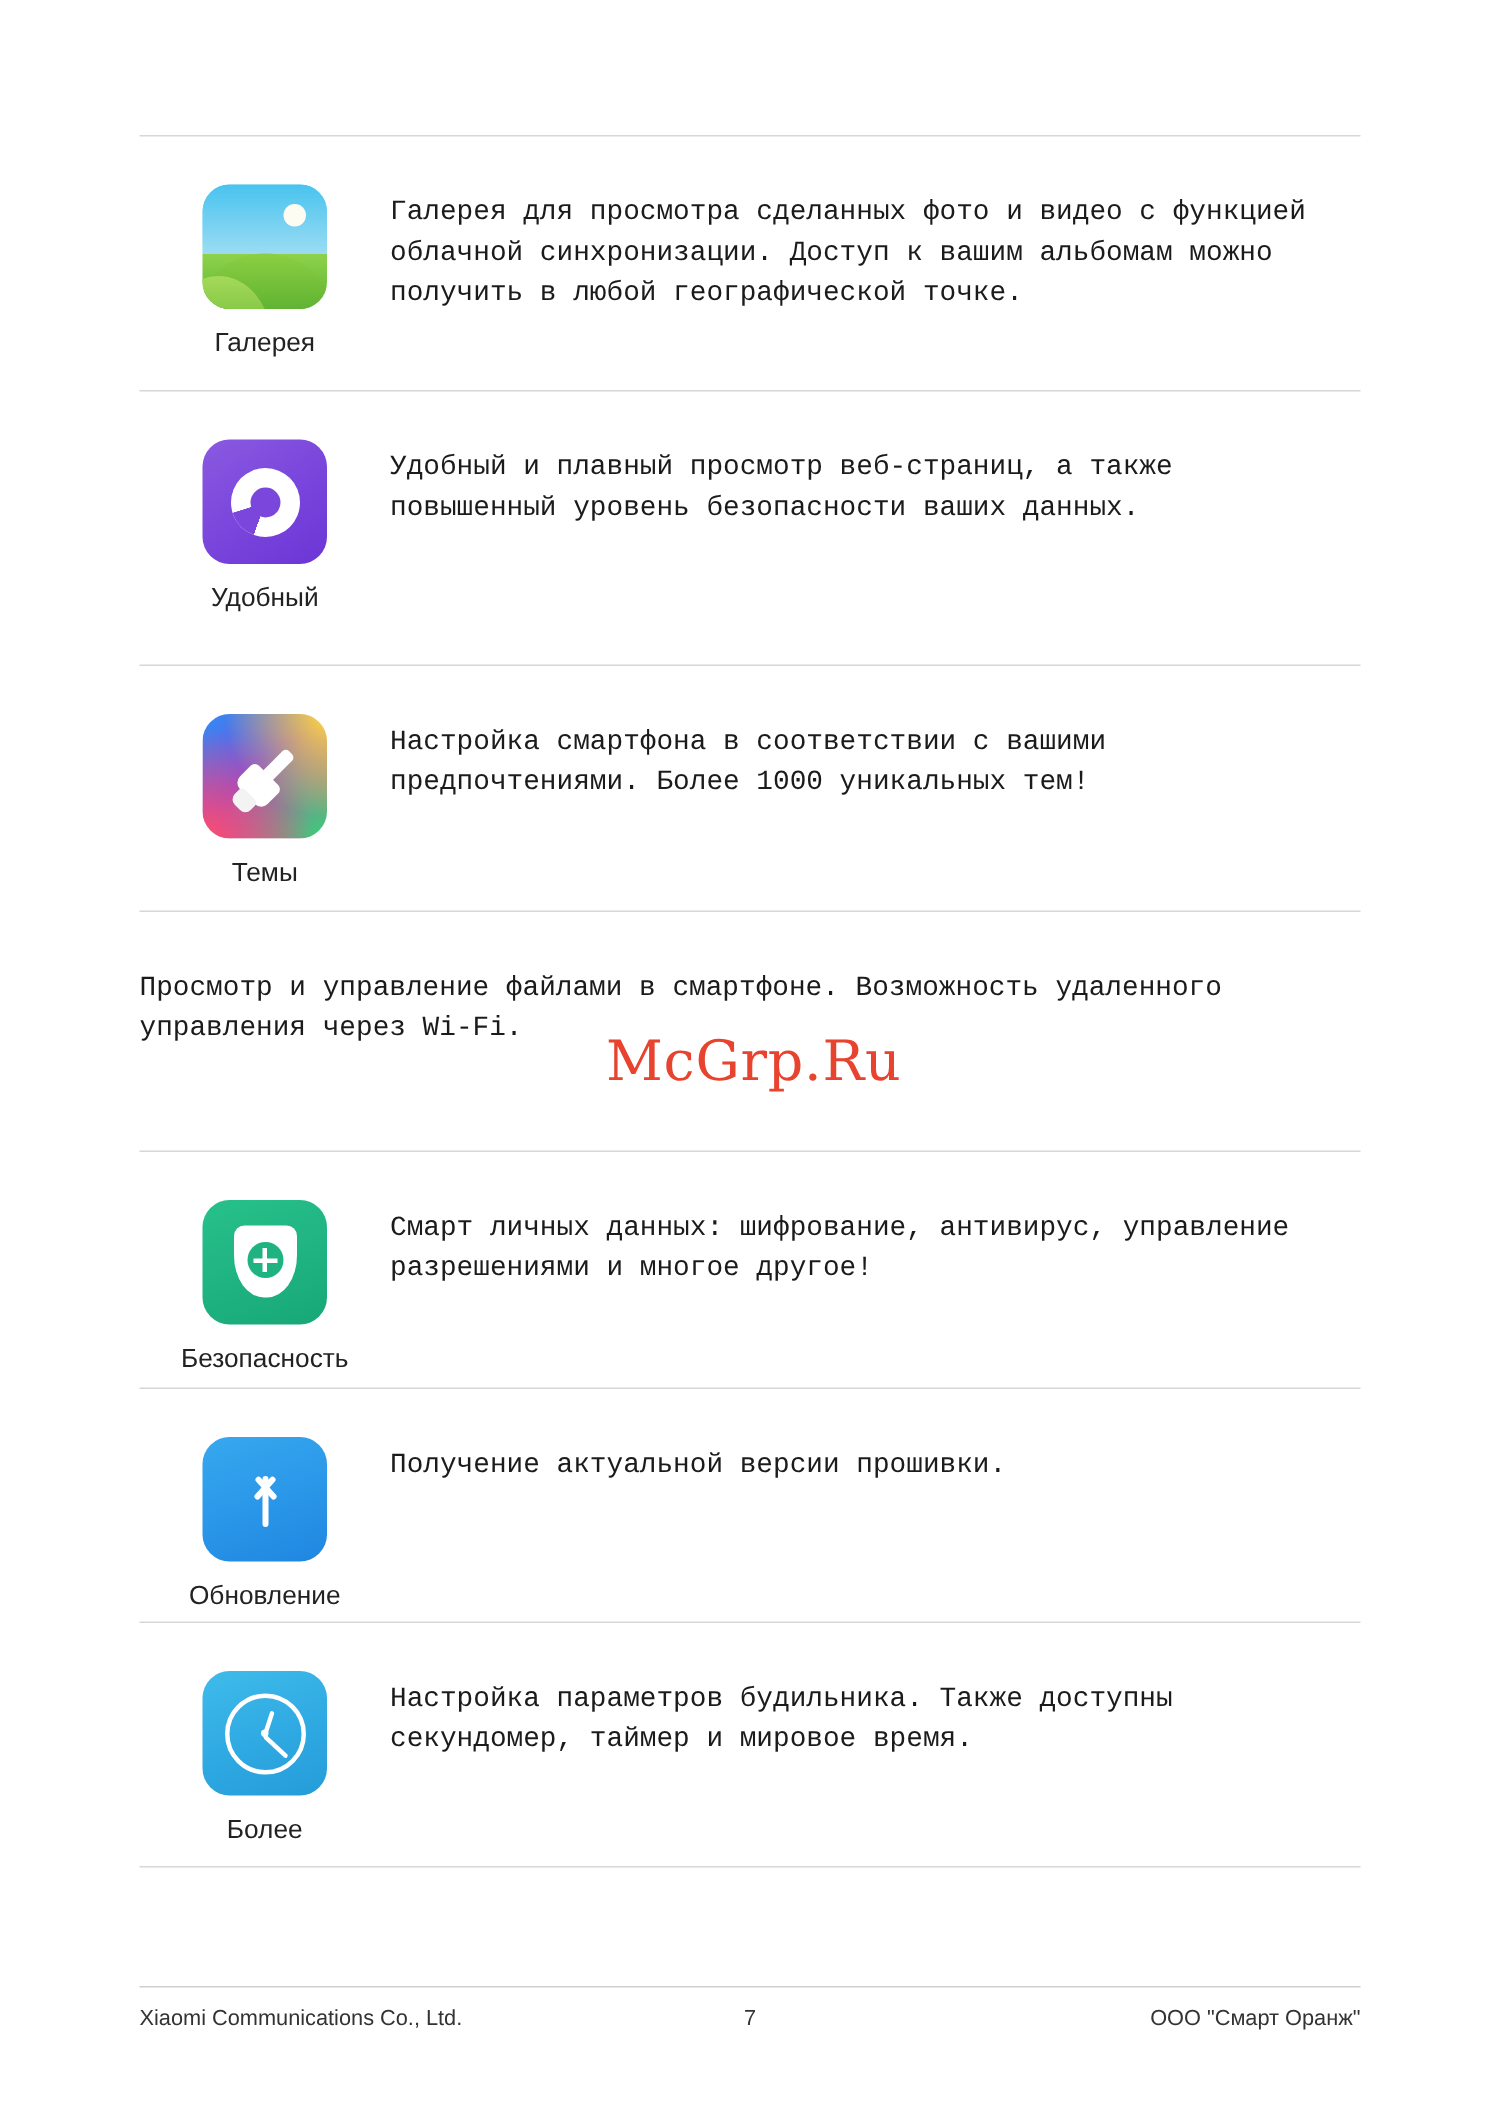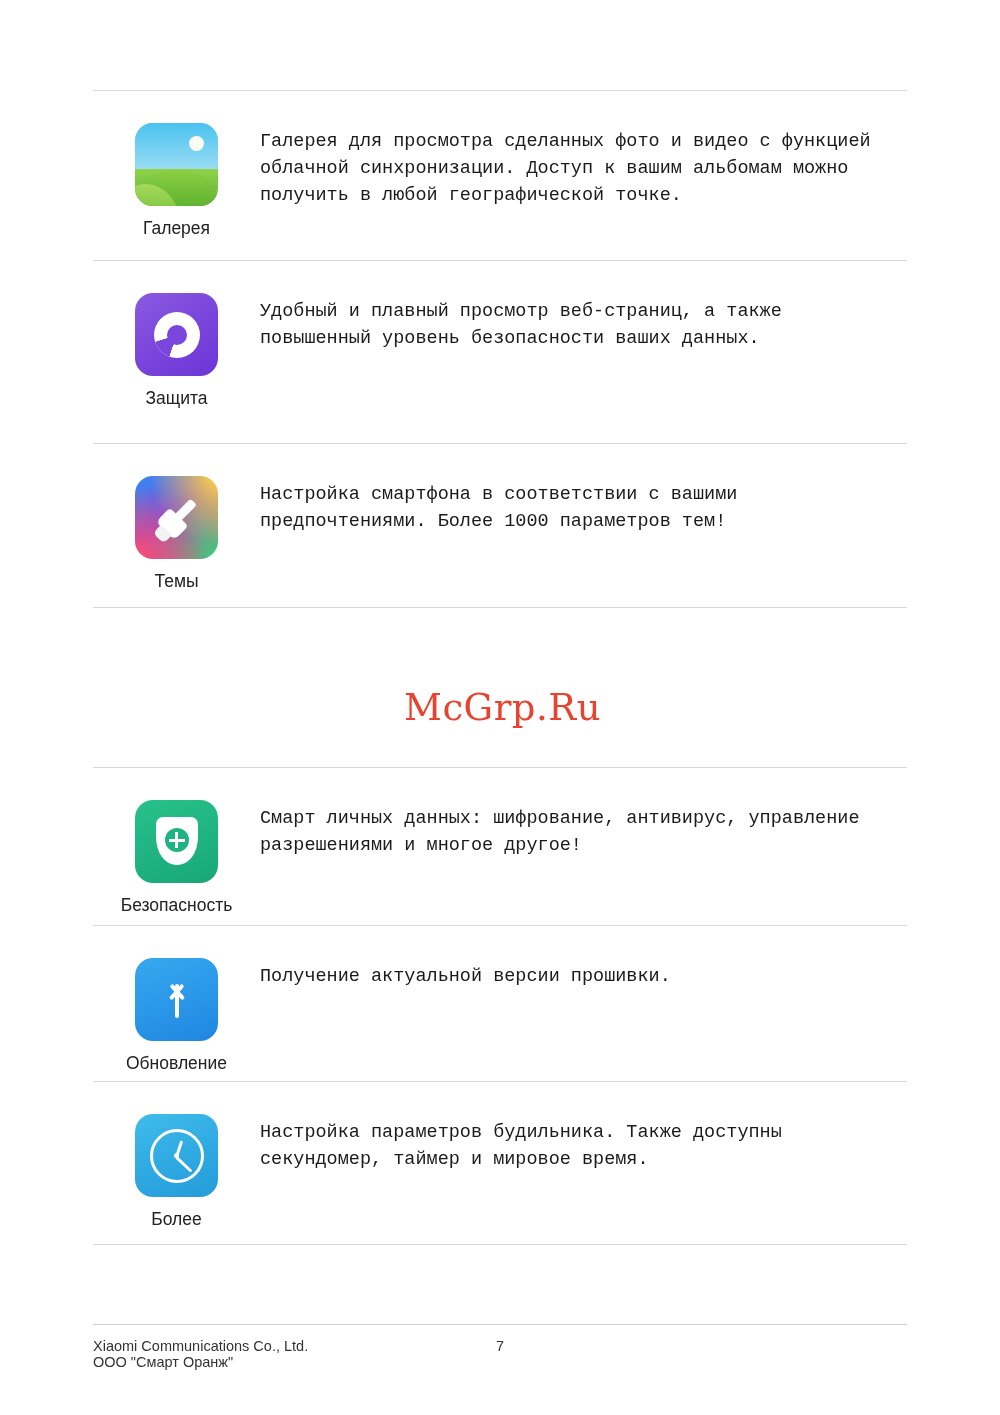--- a/index.html
+++ b/index.html
@@ -305,21 +305,20 @@
     background: #cfcfcf;
     width: 814px;
     position: absolute;
     left: 0;
     top: -14px;
   }
   .footer-row {
     display: flex;
     align-items: baseline;
     justify-content: space-between;
-    flex-direction: column;
   }
   .footer-left { flex: 0 0 auto; }
   .footer-center { position: absolute; left: 0; width: 814px; text-align: center; }
   .footer-right { flex: 0 0 auto; text-align: right; }
 
   
   .row-gallery { min-height: 170px; }
   .row-browser { min-height: 183px; }
   .row-themes { min-height: 164px; }
   .row-explorer { min-height: 160px; }
@@ -350,42 +349,45 @@
         <p>Галерея для просмотра сделанных фото и видео с функцией облачной синхронизации. Доступ к вашим альбомам можно получить в любой географической точке.</p>
       </div>
     </div>
 
     <div class="app-row row-browser">
       <div class="icon-col">
         <div class="icon-box ic-browser">
           <div class="ring"></div>
           <div class="swirl"></div>
         </div>
-        <div class="icon-label">Защита</div>
+        <div class="icon-label">Удобный</div>
       </div>
       <div class="desc-col">
         <p>Удобный и плавный просмотр веб-страниц, а также повышенный уровень безопасности ваших данных.</p>
       </div>
     </div>
 
     <div class="app-row row-themes">
       <div class="icon-col">
         <div class="icon-box ic-themes">
           <div class="brush-handle"></div>
           <div class="brush-head"></div>
           <div class="brush-tip"></div>
         </div>
         <div class="icon-label">Темы</div>
       </div>
       <div class="desc-col">
-        <p>Настройка смартфона в соответствии с вашими предпочтениями. Более 1000 параметров тем!</p>
+        <p>Настройка смартфона в соответствии с вашими предпочтениями. Более 1000 уникальных тем!</p>
       </div>
     </div>
 
     <div class="app-row row-explorer">
+      <div class="desc-col">
+        <p>Просмотр и управление файлами в смартфоне. Возможность удаленного управления через Wi-Fi.</p>
+      </div>
     </div>
 
     <div class="app-row row-security">
       <div class="icon-col">
         <div class="icon-box ic-security">
           <div class="shield"></div>
           <div class="plus-v"></div>
           <div class="plus-h"></div>
         </div>
         <div class="icon-label">Безопасность</div>

